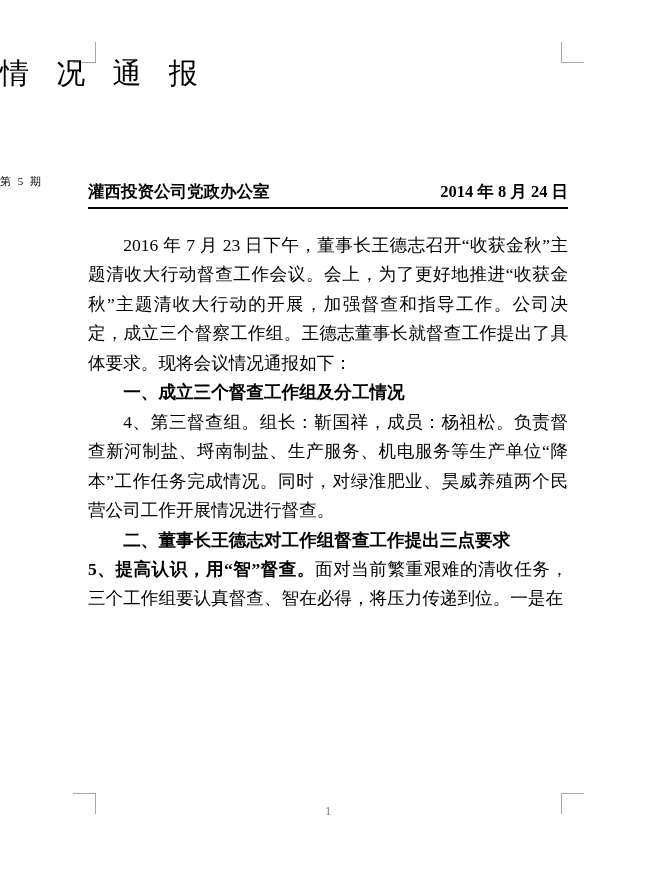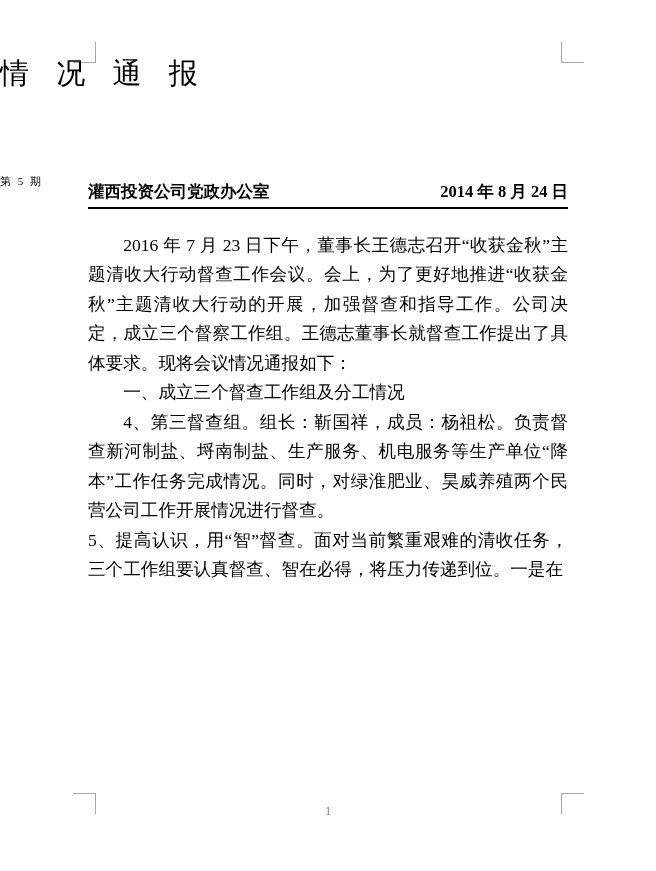--- a/index.html
+++ b/index.html
@@ -43,21 +43,21 @@
     border-top: 2px solid #000000;
   }
   .body-text {
     position: absolute; left: 88px; top: 231px; width: 480px;
     font-size: 17.6px;
     line-height: 29.45px;
     text-align: justify;
   }
   .body-text p { margin: 0; }
   .indent { text-indent: 2em; }
-  .b { font-weight: normal; }
+  .b { font-weight: bold; }
   .page-number {
     position: absolute; left: 0; right: 0; top: 804px;
     text-align: center;
     font-size: 12.5px;
     color: #7f7f7f;
     font-family: "Liberation Serif", "DejaVu Serif", serif;
   }
 </style>
 </head>
 <body>
@@ -77,18 +77,19 @@
     <span>灌西投资公司党政办公室</span>
     <span>2014 年 8 月 24 日</span>
   </div>
 
   <div class="divider"></div>
 
   <div class="body-text">
     <p class="indent">2016 年 7 月 23 日下午，董事长王德志召开“收获金秋”主题清收大行动督查工作会议。会上，为了更好地推进“收获金秋”主题清收大行动的开展，加强督查和指导工作。公司决定，成立三个督察工作组。王德志董事长就督查工作提出了具体要求。现将会议情况通报如下：</p>
     <p class="indent b">一、成立三个督查工作组及分工情况</p>
     <p class="indent">4、第三督查组。组长：靳国祥，成员：杨祖松。负责督查新河制盐、埒南制盐、生产服务、机电服务等生产单位“降本”工作任务完成情况。同时，对绿淮肥业、昊威养殖两个民营公司工作开展情况进行督查。</p>
+    <p class="indent b">二、董事长王德志对工作组督查工作提出三点要求</p>
     <p><span class="b">5、提高认识，用“智”督查。</span><span>面对当前繁重艰难的清收任务，三个工作组要认真督查、智在必得，将压力传递到位。一是在</span></p>
   </div>
 
   <div class="page-number">1</div>
 
 </div>
 
 </body></html>

